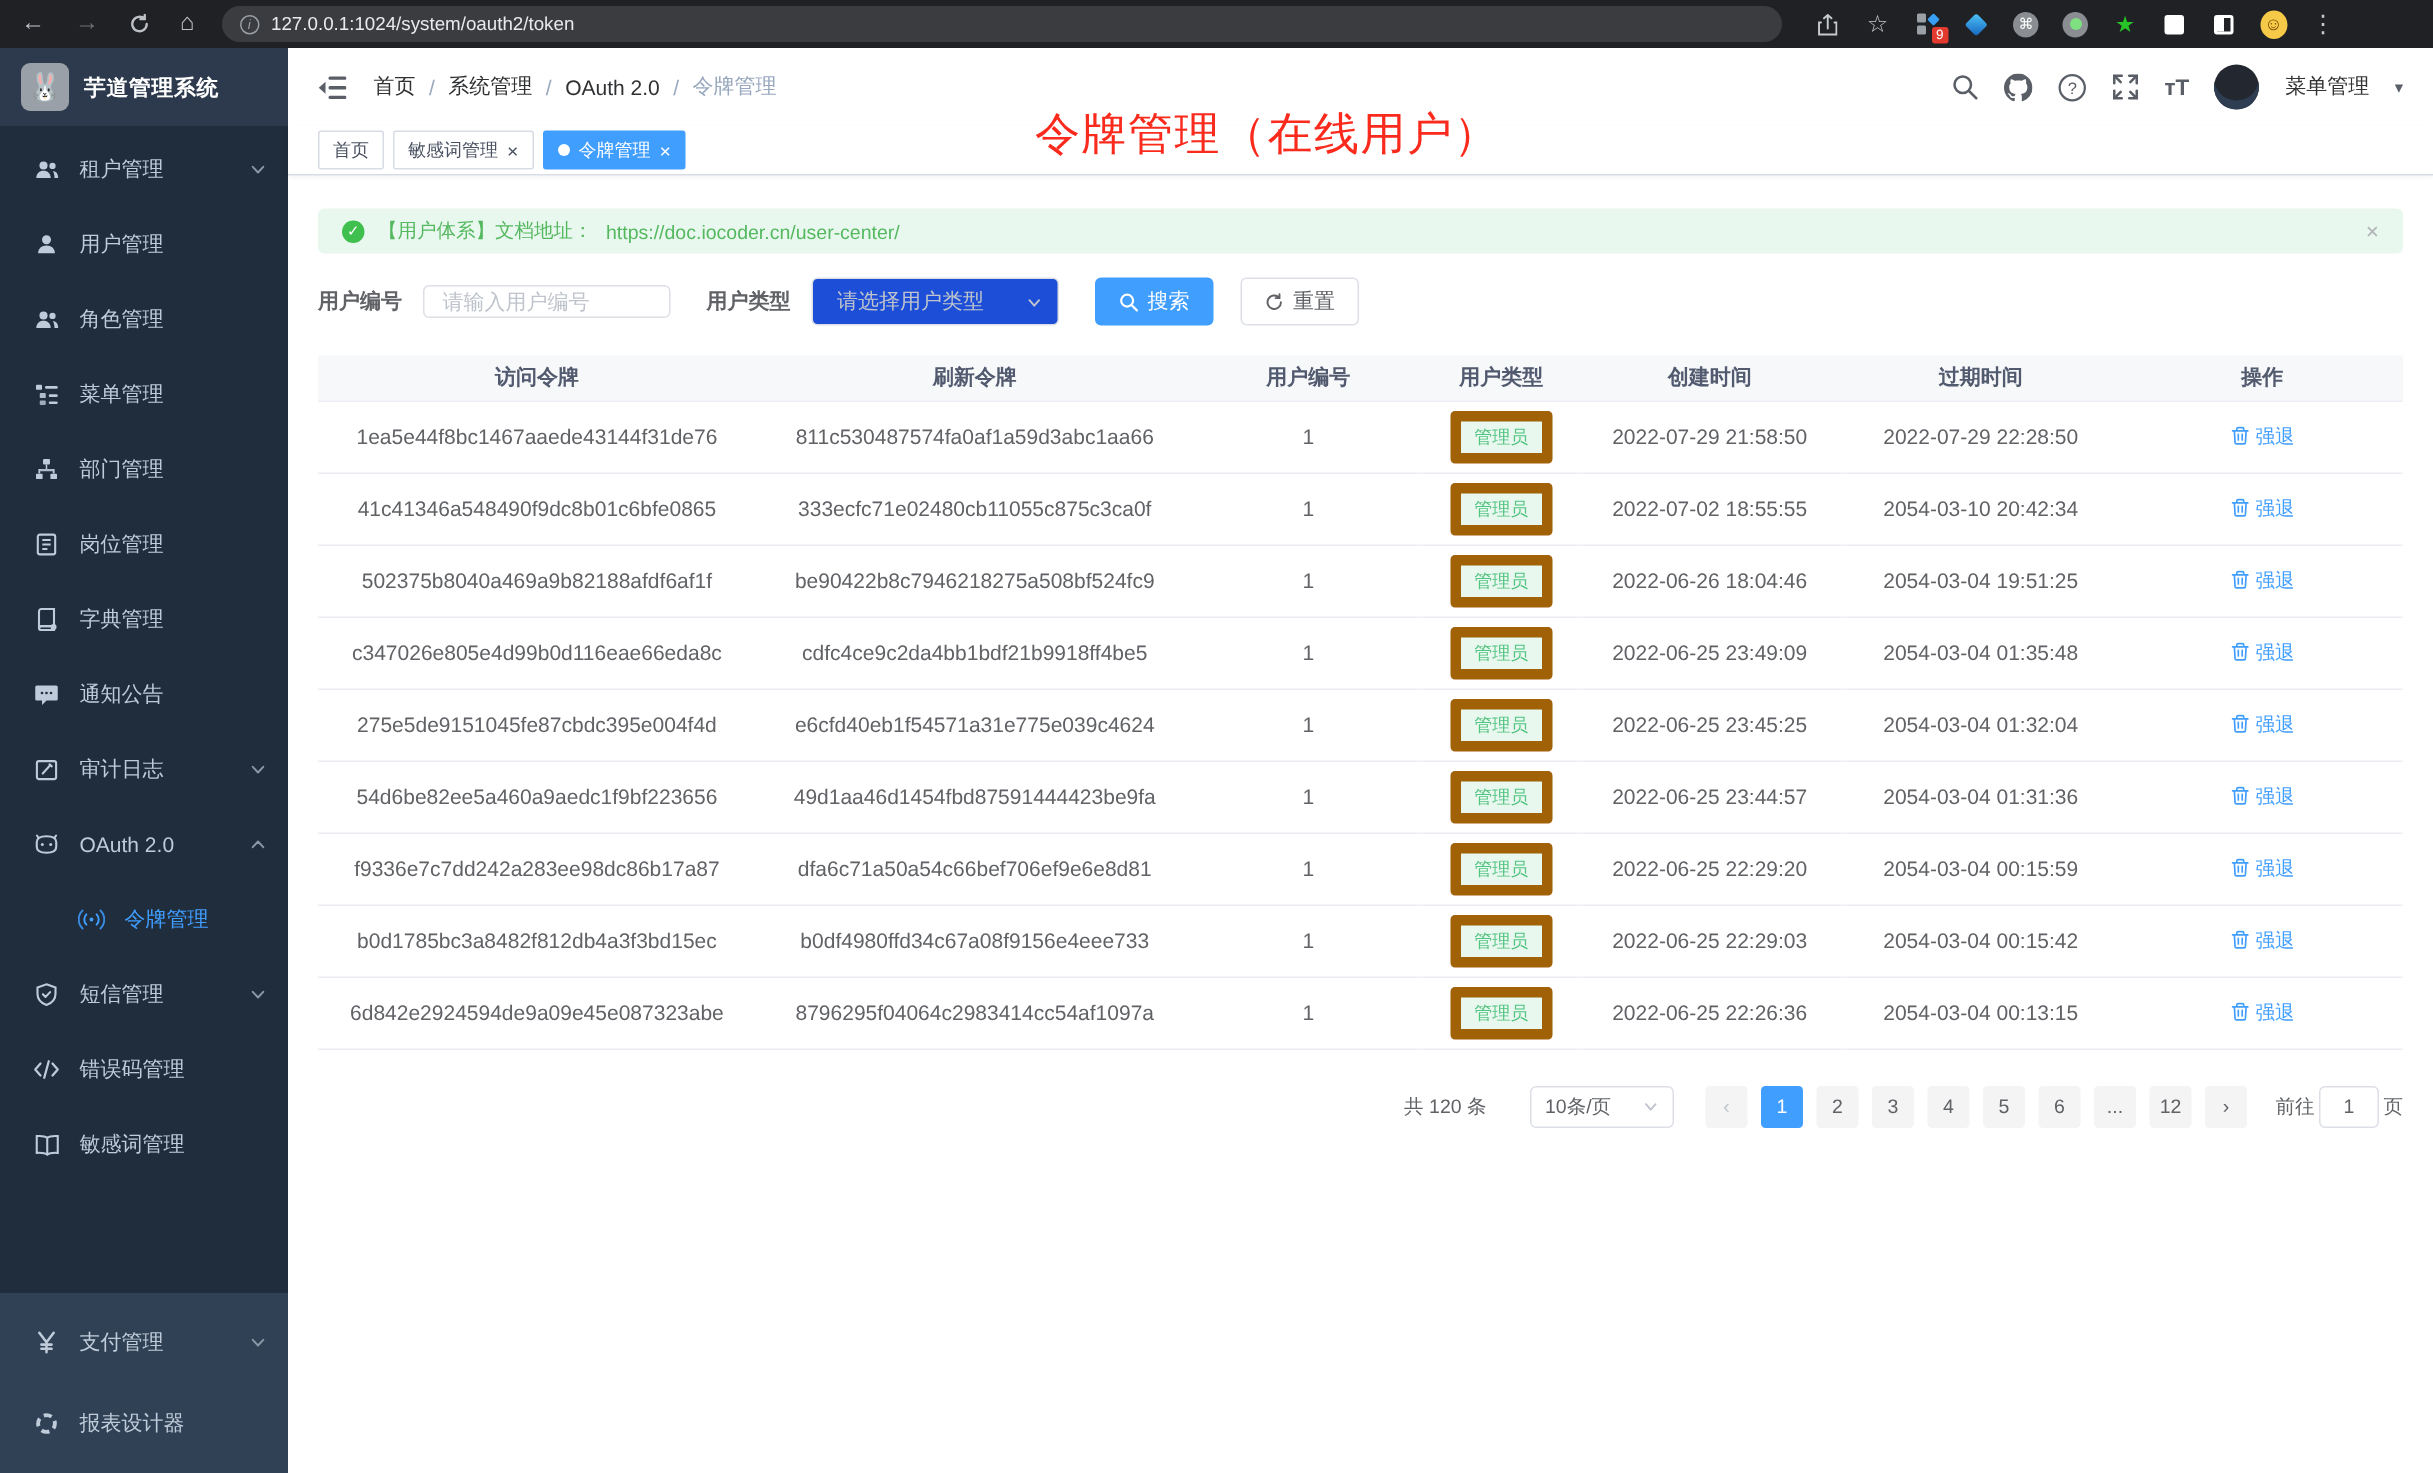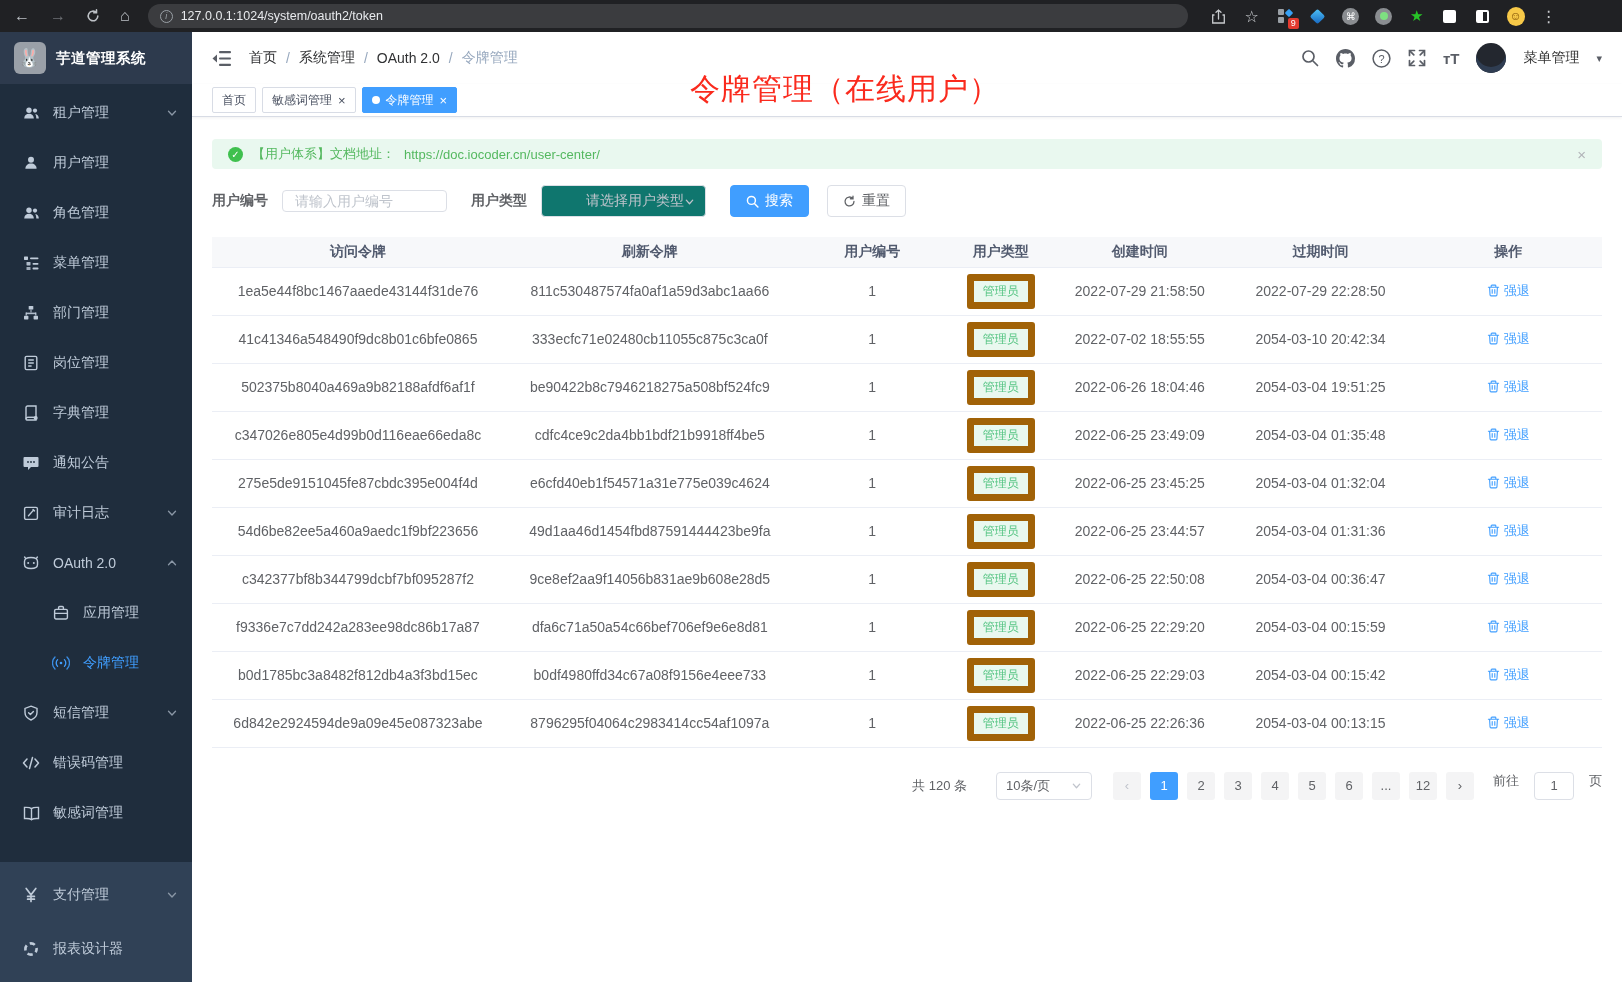--- a/index.html
+++ b/index.html
@@ -76,22 +76,22 @@
   .alert-check{width:15px;height:15px;border-radius:50%;background:#3fc04e;color:#fff;font-size:10px;
     display:flex;align-items:center;justify-content:center;flex:none}
   .alert-text,.alert-link{font-size:13px;color:#54b85f}
   .alert-link{cursor:pointer}
   .alert-close{margin-left:auto;color:#b1b3b8;font-size:15px;cursor:pointer;line-height:1}
 
   .filters{display:flex;align-items:center;margin:2px 0 20px}
   .f-label{font-size:14px;font-weight:bold;color:#606266;margin-right:14px}
   .f-input{width:165px;height:22px;border:1px solid #dcdfe6;border-radius:4px;padding:0 12px;font-size:14px;color:#606266;outline:none;font-family:inherit}
   .f-input::placeholder{color:#bfc4cc}
-  .f-select{width:165px;height:32px;border:1px solid #dcdfe6;border-radius:4px;padding:0 10px 0 0;font-size:14px;
-    color:#bfc4cc;display:flex;align-items:center;justify-content:flex-end;cursor:pointer;background:#0f766e}
+  .f-select{width:165px;height:32px;border:1px solid #dcdfe6;border-radius:4px;padding:0 10px 0 16px;font-size:14px;
+    color:#bfc4cc;display:flex;align-items:center;justify-content:space-between;cursor:pointer;background:#1d4ed8}
   .gap24{width:24px}
   .btn{height:32px;border-radius:4px;padding:0 15px;font-size:14px;display:inline-flex;gap:6px;align-items:center;cursor:pointer;font-family:inherit}
   .btn-primary{background:#409eff;border:1px solid #409eff;color:#fff;margin-left:24px}
   .btn-plain{background:#fff;border:1px solid #dcdfe6;color:#606266;margin-left:18px}
 
   table{width:100%;border-collapse:collapse;font-size:14px;color:#606266;table-layout:fixed}
   thead th{background:#f7f8fa;font-weight:bold;color:#515a6e;height:30px;text-align:center;
     border-bottom:1px solid #ebeef5;font-size:14px}
   tbody td{height:48px;text-align:center;border-bottom:1px solid #ebeef5}
   .tag-success{display:inline-block;padding:2px 9px;font-size:12px;border-radius:3px;background:#e9f8ef;
@@ -99,21 +99,21 @@
   .act-link{color:#409eff;font-size:13px;display:inline-flex;align-items:center;gap:4px;cursor:pointer}
 
   .pager{display:flex;align-items:center;justify-content:flex-end;gap:9px;margin-top:24px;font-size:13px;color:#606266}
   .pg-total{margin-right:20px}
   .pg-select{width:96px;height:28px;border:1px solid #dcdfe6;border-radius:4px;display:flex;align-items:center;
     justify-content:space-between;padding:0 9px;color:#606266;cursor:pointer;background:#fff;margin-right:12px}
   .pg-btn{min-width:28px;height:28px;background:#f4f4f5;border-radius:3px;display:flex;align-items:center;
     justify-content:center;cursor:pointer;padding:0 4px;font-size:13px}
   .pg-btn.active{background:#409eff;color:#fff}
   .pg-arrow.prev{color:#c0c4cc}
-  .pg-goto{margin-left:10px;display:flex;gap:15px}
+  .pg-goto{margin-left:10px;display:flex;align-items:center;gap:3px}
   .pg-goto-input{width:40px;height:28px;border:1px solid #dcdfe6;border-radius:4px;text-align:center;font-size:13px;color:#606266;outline:none;font-family:inherit}
   svg{display:block}
 </style>
 </head>
 <body>
 
 <div class="browser">
   <div class="b-nav">
     <span>←</span>
     <span class="dis">→</span>
@@ -290,29 +290,20 @@
               <circle cx="11.8" cy="8" r="1" fill="currentColor" stroke="none"></circle>
             </svg>
           </span>
           <span class="s-label">OAuth 2.0</span>
           <span class="s-chev">
             <svg width="12" height="12" viewBox="0 0 12 12" fill="none" stroke="currentColor" stroke-width="1.3">
               <path d="m2.5 7.8 3.5-3.8 3.5 3.8" stroke-linecap="round" stroke-linejoin="round"></path>
             </svg>
           </span>
         </div>
-        <div class="side-item child">
-          <span class="s-icon">
-            <svg width="16" height="16" viewBox="0 0 16 16" fill="none" stroke="currentColor" stroke-width="1.4">
-              <rect x="1.6" y="4.4" width="12.8" height="9.6" rx="1.4"></rect>
-              <path d="M5.6 4.2V2.6A1.1 1.1 0 0 1 6.7 1.5h2.6a1.1 1.1 0 0 1 1.1 1.1v1.6M1.8 8.4h12.4"></path>
-            </svg>
-          </span>
-          <span class="s-label">应用管理</span>
-        </div>
         <div class="side-item child active">
           <span class="s-icon">
             <svg width="18" height="14" viewBox="0 0 18 14" fill="none" stroke="currentColor" stroke-width="1.3">
               <circle cx="9" cy="7" r="1.3" fill="currentColor" stroke="none"></circle>
               <path d="M5.6 10.4a4.8 4.8 0 0 1 0-6.8M12.4 3.6a4.8 4.8 0 0 1 0 6.8" stroke-linecap="round"></path>
               <path d="M3 13a8.4 8.4 0 0 1 0-12M15 1a8.4 8.4 0 0 1 0 12" stroke-linecap="round" opacity=".85"></path>
             </svg>
           </span>
           <span class="s-label">令牌管理</span>
         </div>
@@ -568,33 +559,20 @@
               <td><span class="tag-success">管理员</span></td>
               <td>2022-06-25 23:44:57</td>
               <td>2054-03-04 01:31:36</td>
               <td><span class="act-link"><span>
                     <svg width="13" height="13" viewBox="0 0 14 14" fill="none" stroke="currentColor" stroke-width="1.2">
                       <path d="M1.5 3.5h11M4.5 3.3V2a.8.8 0 0 1 .8-.8h3.4a.8.8 0 0 1 .8.8v1.3M2.8 3.7l.5 8.2a1 1 0 0 0 1 .9h5.4a1 1 0 0 0 1-.9l.5-8.2M5.6 6v4M8.4 6v4" stroke-linecap="round"></path>
                     </svg>
                   </span>强退</span></td>
             </tr>
             <tr>
-              <td>c342377bf8b344799dcbf7bf095287f2</td>
-              <td>9ce8ef2aa9f14056b831ae9b608e28d5</td>
-              <td>1</td>
-              <td><span class="tag-success">管理员</span></td>
-              <td>2022-06-25 22:50:08</td>
-              <td>2054-03-04 00:36:47</td>
-              <td><span class="act-link"><span>
-                    <svg width="13" height="13" viewBox="0 0 14 14" fill="none" stroke="currentColor" stroke-width="1.2">
-                      <path d="M1.5 3.5h11M4.5 3.3V2a.8.8 0 0 1 .8-.8h3.4a.8.8 0 0 1 .8.8v1.3M2.8 3.7l.5 8.2a1 1 0 0 0 1 .9h5.4a1 1 0 0 0 1-.9l.5-8.2M5.6 6v4M8.4 6v4" stroke-linecap="round"></path>
-                    </svg>
-                  </span>强退</span></td>
-            </tr>
-            <tr>
               <td>f9336e7c7dd242a283ee98dc86b17a87</td>
               <td>dfa6c71a50a54c66bef706ef9e6e8d81</td>
               <td>1</td>
               <td><span class="tag-success">管理员</span></td>
               <td>2022-06-25 22:29:20</td>
               <td>2054-03-04 00:15:59</td>
               <td><span class="act-link"><span>
                     <svg width="13" height="13" viewBox="0 0 14 14" fill="none" stroke="currentColor" stroke-width="1.2">
                       <path d="M1.5 3.5h11M4.5 3.3V2a.8.8 0 0 1 .8-.8h3.4a.8.8 0 0 1 .8.8v1.3M2.8 3.7l.5 8.2a1 1 0 0 0 1 .9h5.4a1 1 0 0 0 1-.9l.5-8.2M5.6 6v4M8.4 6v4" stroke-linecap="round"></path>
                     </svg>

